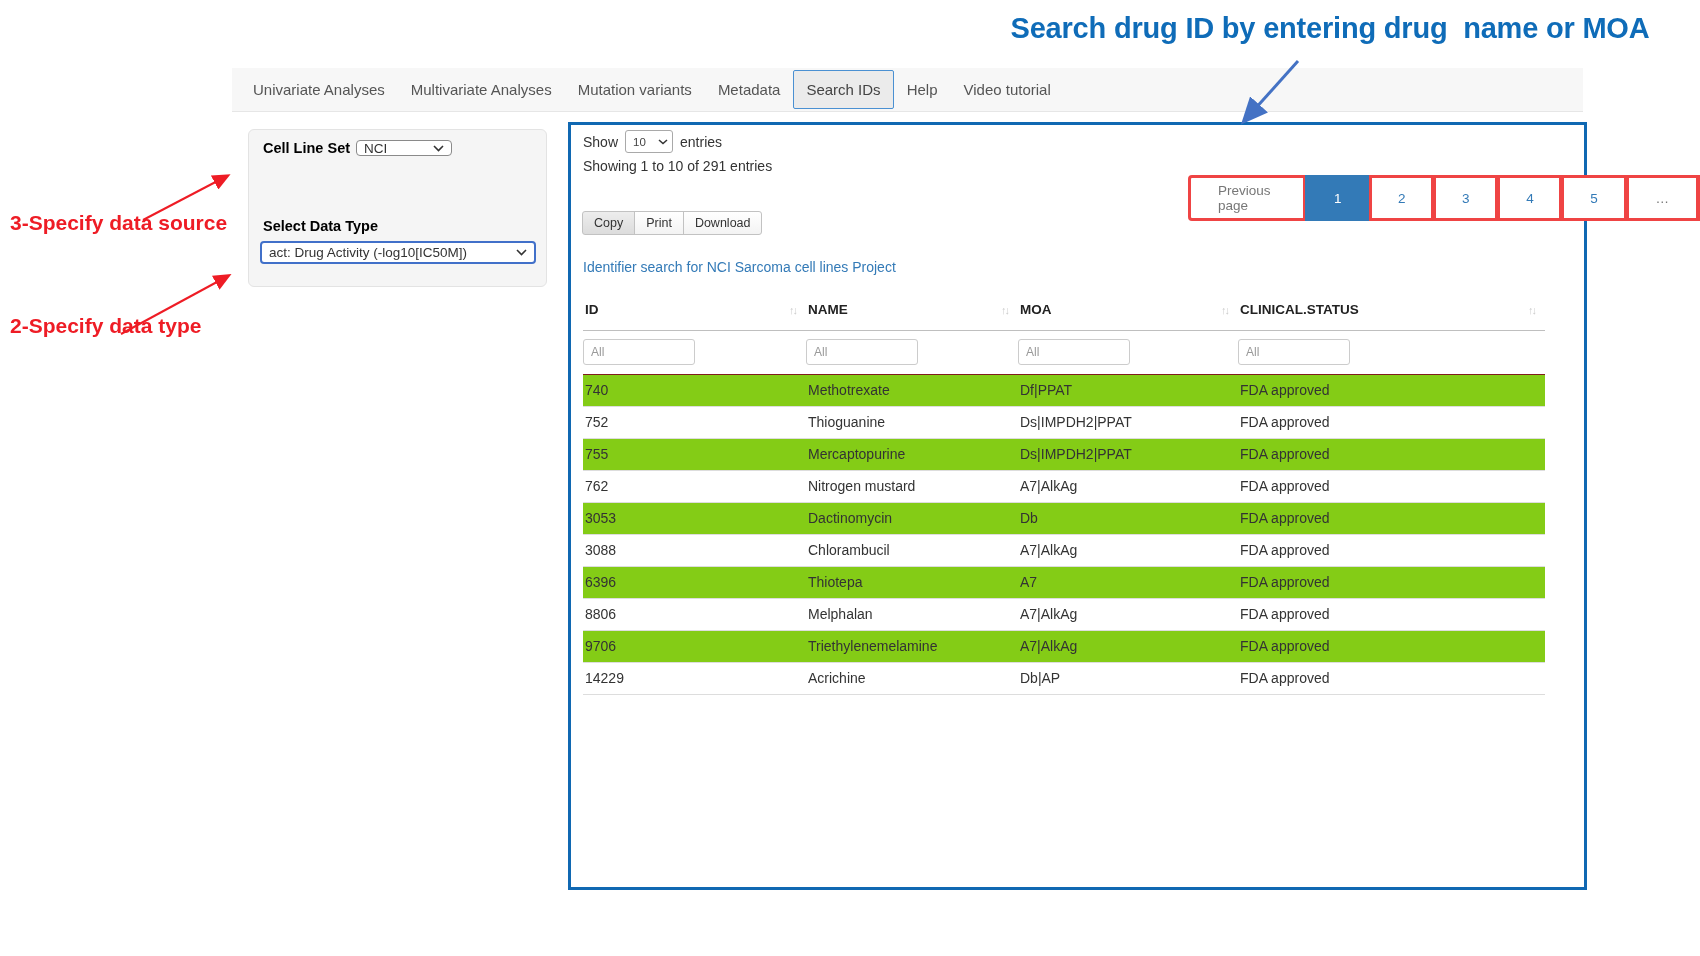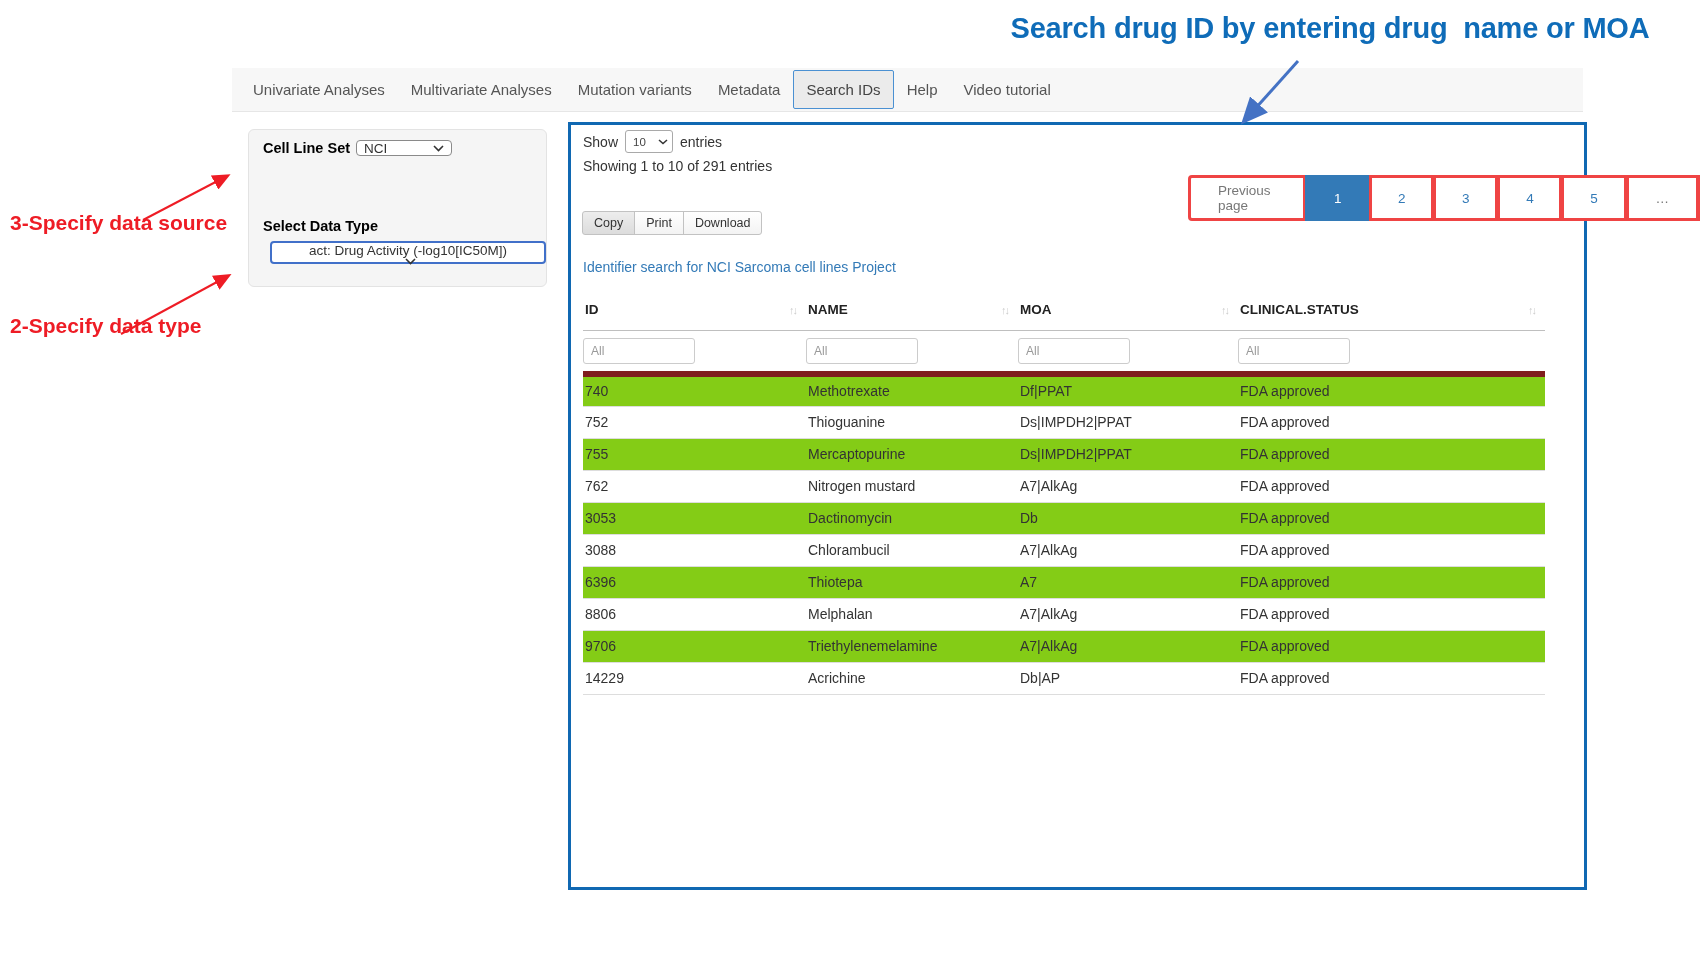--- a/index.html
+++ b/index.html
@@ -29,22 +29,22 @@
   #sidebar { left:248px; top:129px; width:299px; height:158px; background:#f5f5f5;
              border:1px solid #e3e3e3; border-radius:6px; }
   #cell-line-row { position:absolute; left:14px; top:10px; display:flex;
                    align-items:center; gap:6px; }
   .field-label { font-size:14.5px; font-weight:bold; color:#000000; white-space:nowrap; }
   .select { background:#fff; display:flex; align-items:center; justify-content:space-between;
             border:1.5px solid #8a8a8a; border-radius:4px; font-size:13.5px;
             padding:0 7px; cursor:pointer; }
   #cell-line-select { width:96px; height:16px; }
   #data-type-label { position:absolute; left:14px; top:88px; }
-  #data-type-select { position:absolute; left:21px; top:111px; width:276px; height:23px;
-                      border:2px solid #4170c9;flex-direction:column; }
+  #data-type-select { position:absolute; left:11px; top:111px; width:276px; height:23px;
+                      border:2px solid #4170c9; }
   .chev { flex:0 0 auto; margin-left:4px; }
 
   
   #main-panel { left:568px; top:122px; width:1019px; height:768px; background:#fff;
                 border:3px solid var(--panel-blue); }
   #show-row { position:absolute; left:12px; top:5px; display:flex; align-items:center;
               gap:7px; font-size:14px; }
   #page-length-select { width:48px; height:23px; border:1px solid #a9a9a9;
                         border-radius:3px; font-size:11.5px; color:#444;gap:8px; }
   #table-info { position:absolute; left:12px; top:33px; font-size:14px; }
@@ -72,21 +72,21 @@
   
   #data-table { position:absolute; left:12px; top:165px; width:962px;
                 border-collapse:collapse; table-layout:fixed; }
   #data-table col:nth-child(1){width:223px;} #data-table col:nth-child(2){width:212px;}
   #data-table col:nth-child(3){width:220px;} #data-table col:nth-child(4){width:307px;}
   #data-table th { position:relative; height:40px; text-align:left; font-size:13.5px;
                    font-weight:bold; color:#222; padding:0 26px 0 2px;
                    border-bottom:1px solid #bfbfbf; vertical-align:middle; cursor:pointer; }
   .sort-icon { position:absolute; right:10px; top:50%; transform:translateY(-50%);
                color:#cdcdcd; font-size:11px; letter-spacing:-2px; font-weight:normal; }
-  #filter-row td { height:44px; vertical-align:middle; border-bottom:6px solid #7f1d1d; }
+  #filter-row td { height:44px; vertical-align:middle; border-bottom:1px solid #7f1d1d; }
   .filter-input { width:112px; height:26px; border:1px solid #ccc; border-radius:3px;
                   font-family:inherit; font-size:12px; color:#555; padding:0 7px; }
   .filter-input::placeholder { color:#999; }
   #data-table tbody td { height:32px; font-size:14px; color:#333; padding:0 2px;
                          border-bottom:1px solid #ddd; vertical-align:middle; }
   #data-table tbody tr.odd { background:#84cc16; }
 </style>
 </head>
 <body>
 

